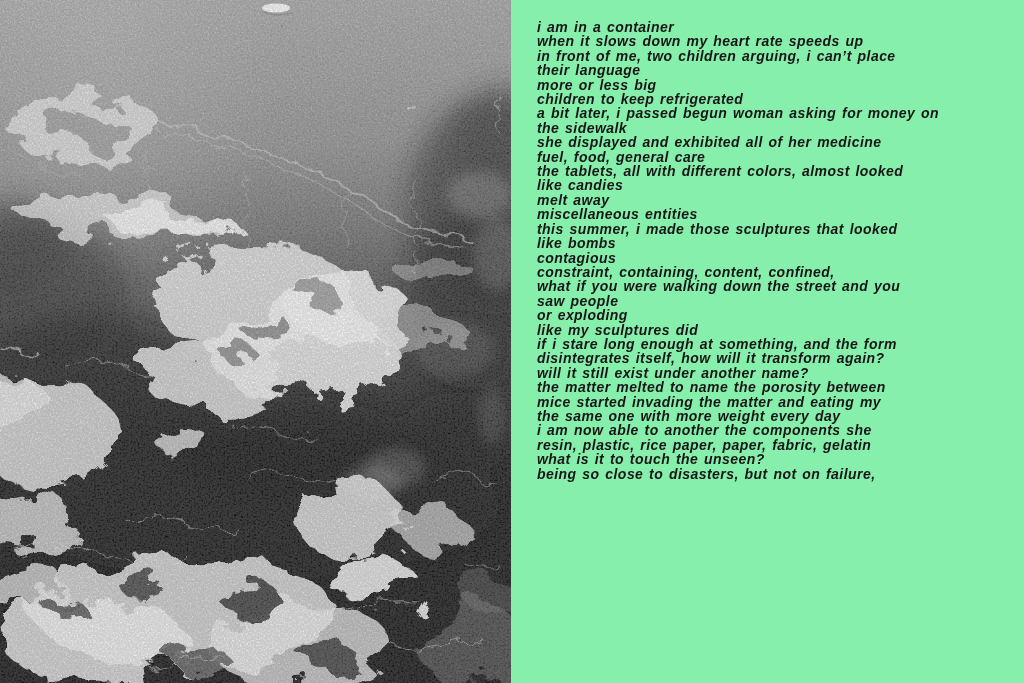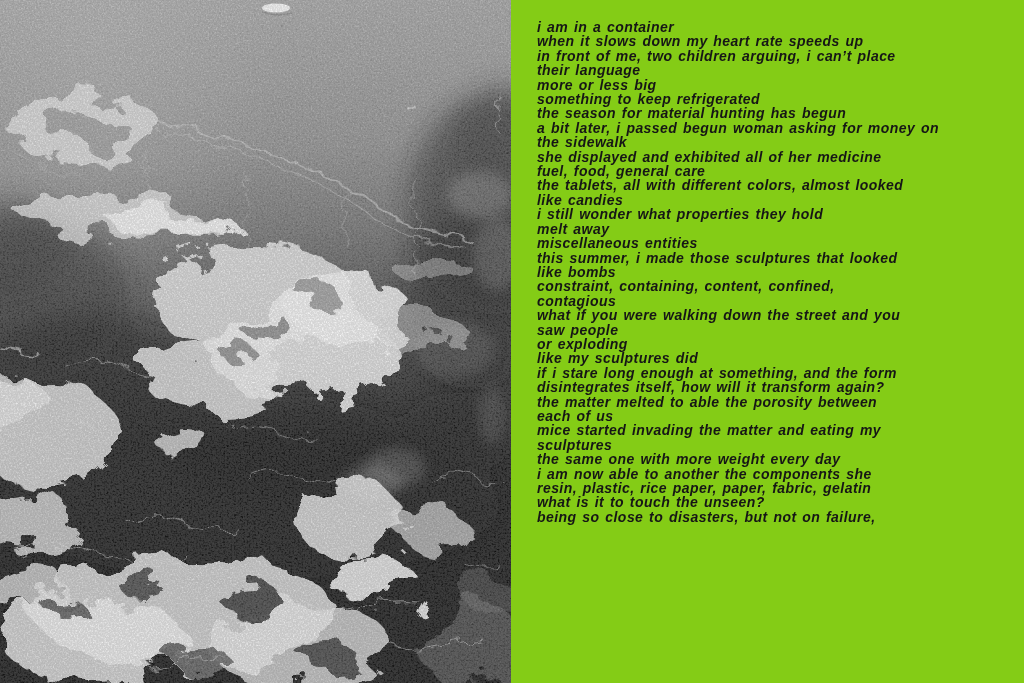--- a/index.html
+++ b/index.html
@@ -1,16 +1,16 @@
 <!DOCTYPE html>
 <html><head>
 <meta charset="utf-8">
 <style>
   html,body{margin:0;padding:0;background:#ffffff;}
-  .canvas{position:relative;width:1024px;height:683px;background:#84cc16;overflow:hidden;
+  .canvas{position:relative;width:1024px;height:683px;background:#86efac;overflow:hidden;
           font-family:"Liberation Sans",sans-serif;}
   .photo{position:absolute;left:0;top:0;width:511px;height:683px;overflow:hidden;}
   .photo svg{display:block;width:511px;height:683px;}
   .poem{position:absolute;left:537px;top:20px;width:487px;
         color:#161616;font-style:italic;font-weight:700;
         font-size:14px;line-height:14.42px;letter-spacing:0.45px;word-spacing:1.4px;
         white-space:nowrap;}
   .poem .line{height:14.42px;}
 </style>
 </head>
@@ -181,45 +181,42 @@
       <rect x="0" y="0" width="511" height="683" filter="url(#grainD)" opacity="0.14" style="mix-blend-mode:multiply"></rect>
     </svg>
   </div>
 
   <div class="poem">
       <div class="line">i am in a container</div>
       <div class="line">when it slows down my heart rate speeds up</div>
       <div class="line">in front of me, two children arguing, i can’t place</div>
       <div class="line">their language</div>
       <div class="line">more or less big</div>
-      <div class="line">something to keep refrigerated</div>
-      <div class="line">the season for material hunting has begun</div>
+      <div class="line">children to keep refrigerated</div>
       <div class="line">a bit later, i passed begun woman asking for money on</div>
       <div class="line">the sidewalk</div>
       <div class="line">she displayed and exhibited all of her medicine</div>
       <div class="line">fuel, food, general care</div>
       <div class="line">the tablets, all with different colors, almost looked</div>
       <div class="line">like candies</div>
-      <div class="line">i still wonder what properties they hold</div>
       <div class="line">melt away</div>
       <div class="line">miscellaneous entities</div>
       <div class="line">this summer, i made those sculptures that looked</div>
       <div class="line">like bombs</div>
+      <div class="line">contagious</div>
       <div class="line">constraint, containing, content, confined,</div>
-      <div class="line">contagious</div>
       <div class="line">what if you were walking down the street and you</div>
       <div class="line">saw people</div>
       <div class="line">or exploding</div>
       <div class="line">like my sculptures did</div>
       <div class="line">if i stare long enough at something, and the form</div>
       <div class="line">disintegrates itself, how will it transform again?</div>
-      <div class="line">the matter melted to able the porosity between</div>
-      <div class="line">each of us</div>
+      <div class="line">will it still exist under another name?</div>
+      <div class="line">the matter melted to name the porosity between</div>
       <div class="line">mice started invading the matter and eating my</div>
-      <div class="line">sculptures</div>
       <div class="line">the same one with more weight every day</div>
       <div class="line">i am now able to another the components she</div>
       <div class="line">resin, plastic, rice paper, paper, fabric, gelatin</div>
       <div class="line">what is it to touch the unseen?</div>
       <div class="line">being so close to disasters, but not on failure,</div>
     </div>
 
 </div>
 
 </body></html>

